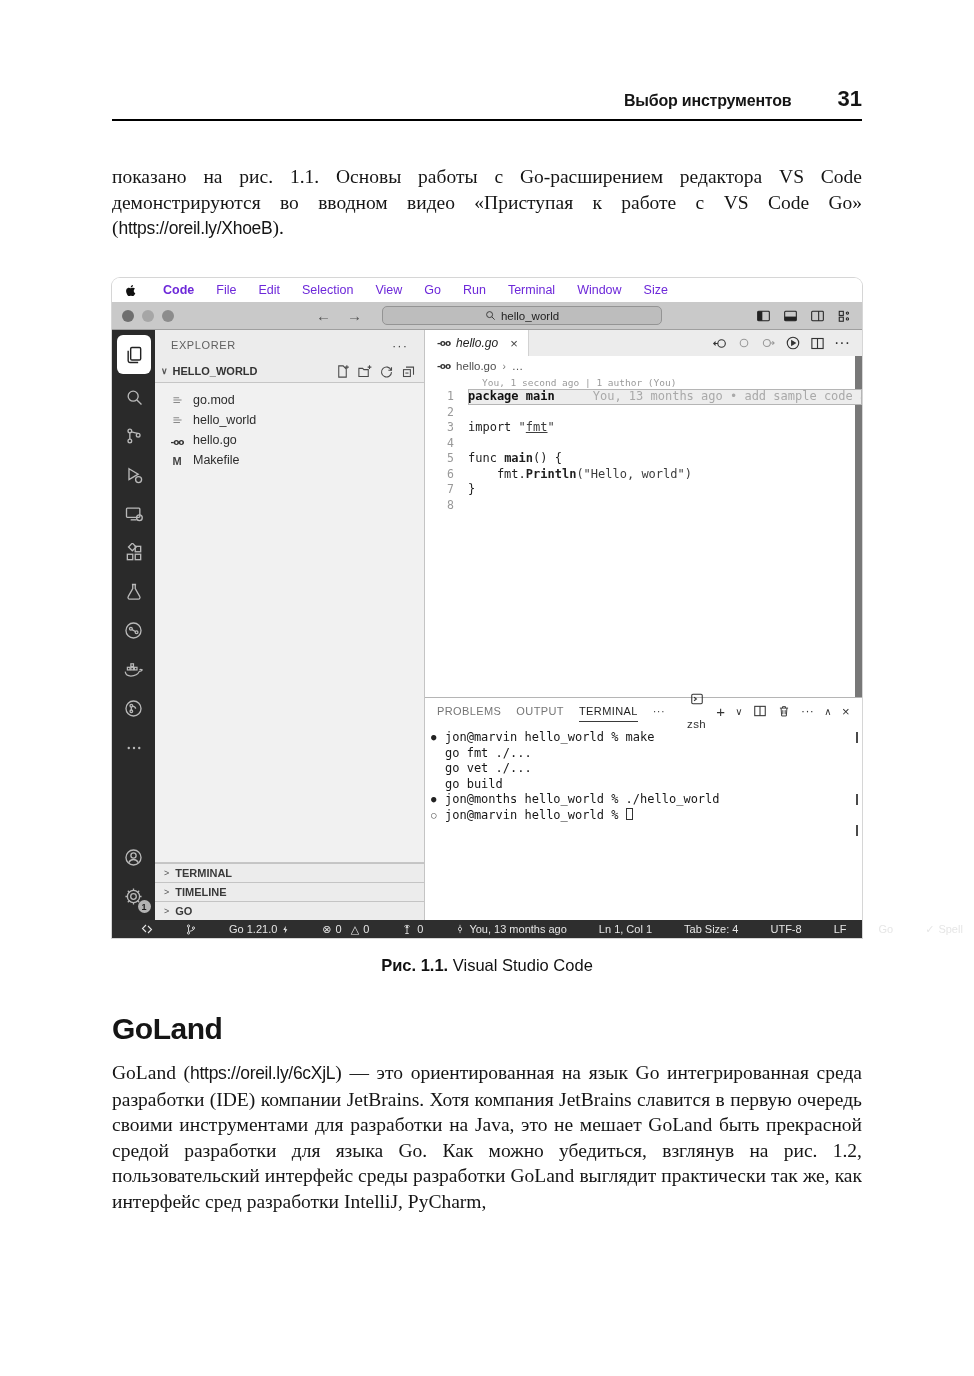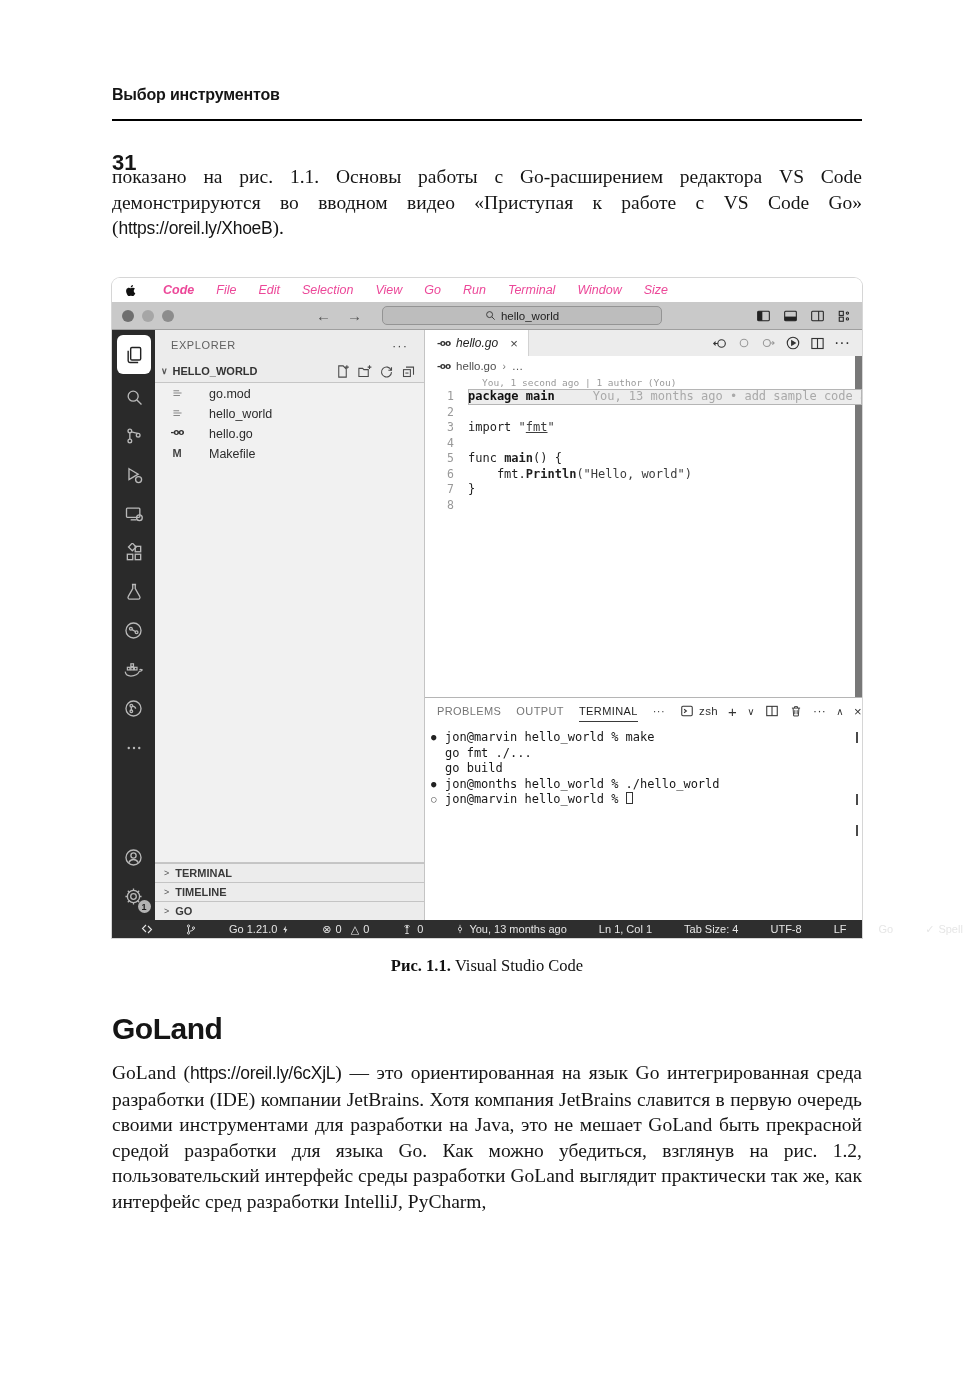--- a/index.html
+++ b/index.html
@@ -1,48 +1,48 @@
 <!DOCTYPE html>
 <html><head>
 <meta charset="utf-8">
 <style>
   * { margin:0; padding:0; box-sizing:border-box; }
   html,body { background:#e8e8e8; }
   .page {
     position:relative; width:974px; height:1376px; background:#ffffff;
     font-family:"Liberation Serif", serif; color:#151515; margin:0 auto; overflow:hidden;
   }
-  .abs { position:absolute;flex-direction:column; }
+  .abs { position:absolute; }
 
   
   .running-header { left:112px; width:750px; top:86px; display:flex; justify-content:flex-end; align-items:baseline; gap:46px;
     font-family:"Liberation Sans", sans-serif; }
   .running-title { font-size:16px; font-weight:bold; letter-spacing:-0.2px; }
   .page-number { font-size:22px; font-weight:bold; }
   .head-rule { left:112px; width:750px; top:119px; height:2px; background:#000; }
 
   .body-text { left:112px; width:750px; font-size:19.5px; line-height:25.5px; text-align:justify; }
   .intro-para { top:164px; }
   .goland-para { top:1060px; }
   .url-text { font-family:"Liberation Sans", sans-serif; font-size:17.5px; letter-spacing:-0.3px; }
 
   .figure-caption { left:112px; width:750px; top:956px; text-align:center;
-    font-family:Liberation Serif, serif; font-size:16.5px; color:#111; }
+    font-family:Liberation Sans, sans-serif; font-size:16.5px; color:#111; }
   .figure-caption .cap-label { font-weight:bold; }
   .section-heading { left:112px; top:1012px; font-family:"Liberation Sans", sans-serif;
     font-weight:bold; font-size:30px; letter-spacing:-0.5px; }
 
   
   .vscode { left:112px; top:278px; width:750px; height:660px;
     font-family:"Liberation Sans", sans-serif; display:flex; flex-direction:column;
     border-radius:8px 8px 0 0; box-shadow:0 0 0 1px #d6d6d6; background:#fff; }
   .vscode svg { display:block; }
 
   .menubar { height:24px; background:#fff; display:flex; align-items:center; gap:0;
-    padding-left:12px; font-size:12.5px; color:#ec4899; border-radius:8px 8px 0 0;font-style:italic; }
+    padding-left:12px; font-size:12.5px; color:#6d28d9; border-radius:8px 8px 0 0; }
   .menubar .apple { margin-right:14px; }
   .mitem { padding:0 11px; }
   .mitem.b { font-weight:bold; }
 
   .titlebar { height:28px; background:#c9c9c9; border-bottom:1px solid #9f9f9f;
     display:flex; align-items:center; padding:0 10px; }
   .lights { display:flex; gap:8px; margin-right:142px; }
   .light { width:12px; height:12px; border-radius:50%; }
   .l1 { background:#6f6f6f; } .l2 { background:#a6a6a6; } .l3 { background:#8c8c8c; }
   .navarrows { display:flex; gap:16px; color:#555; font-size:15px; margin-right:20px; }
@@ -67,21 +67,21 @@
   .sidebar { width:270px; background:#ececec; border-right:1px solid #c4c4c4;
     display:flex; flex-direction:column; color:#383838; }
   .explorer-header { height:30px; display:flex; align-items:center; padding:0 16px;
     font-size:11px; letter-spacing:0.6px; color:#5f5f5f; }
   .explorer-header .dots { margin-left:auto; font-size:13px; color:#444; letter-spacing:1px; }
   .folder-header { height:22px; display:flex; align-items:center; gap:5px; padding:0 8px 0 6px;
     font-size:11px; font-weight:bold; color:#333; }
   .folder-header .chev { font-size:9px; color:#555; }
   .fh-icons { margin-left:auto; display:flex; gap:7px; color:#4a4a4a; }
   .files-panel { flex:1; background:#f1f1f1; border-top:1px solid #c6c6c6; border-bottom:1px solid #c6c6c6; padding-top:4px; }
-  .frow { height:20px; display:flex; align-items:flex-start; gap:24px; padding-left:14px; font-size:12.5px; color:#2c2c2c; }
+  .frow { height:20px; display:flex; align-items:flex-end; gap:8px; padding-left:14px; font-size:12.5px; color:#2c2c2c; }
   .ficon { width:16px; display:flex; justify-content:center; color:#777; }
   .goico { font-weight:800; font-size:9px; letter-spacing:-1px; color:#333; font-family:"DejaVu Sans", sans-serif; }
   .mico { font-weight:bold; font-size:11px; color:#444; }
   .side-section { height:19px; border-top:1px solid #c4c4c4; display:flex; align-items:center;
     gap:6px; padding-left:9px; font-size:11px; font-weight:bold; color:#3a3a3a; }
   .side-section .chev { font-size:9px; font-weight:normal; color:#555; }
 
   
   .editor-col { flex:1; min-width:0; display:flex; flex-direction:column; background:#fff; position:relative; }
   .tabbar { height:26px; background:#ececec; display:flex; align-items:stretch; }
@@ -110,21 +110,21 @@
   .ed-spacer { flex:1; }
   .scroll-strip { position:absolute; right:0; top:26px; width:7px; height:341px; background:#787878; }
 
   
   .terminal { height:223px; border-top:1px solid #b5b5b5; display:flex; flex-direction:column; }
   .t-header { height:26px; display:flex; align-items:center; gap:15px; padding:0 12px; font-size:11px;
     letter-spacing:0.4px; color:#757575; }
   .t-tab { padding:4px 0; }
   .t-tab.active { color:#1f1f1f; border-bottom:1px solid #3a3a3a; }
   .t-right { margin-left:auto; display:flex; align-items:center; gap:10px; color:#333; font-size:12px; }
-  .t-shell { display:flex; align-items:center; gap:5px; font-size:11.5px; }
+  .t-shell { display:flex; align-items:center; gap:12px; font-size:11.5px;flex-direction:column; }
   .t-body { flex:1; position:relative; padding:6px 14px 0 6px; font-family:"DejaVu Sans Mono", monospace;
     font-size:12px; line-height:15.5px; color:#161616; }
   .trow { display:flex; }
   .tmark { width:14px; flex:none; font-size:9px; line-height:15.5px; text-align:left; color:#222; }
   .tmark.open { color:#555; }
   .ttext { white-space:pre; }
   .cursor-box { display:inline-block; width:7px; height:12px; border:1px solid #333; vertical-align:-2px; }
   .t-deco { position:absolute; right:4px; width:2.5px; height:11px; background:#4a4a4a; }
 
   
@@ -519,20 +519,24 @@
             <span class="t-deco" style="top:8px;"></span>
             <span class="t-deco" style="top:70px;"></span>
             <span class="t-deco" style="top:101px;"></span>
           <div class="trow">
                 <span class="tmark">●</span>
                 <span class="ttext">jon@marvin hello_world % make</span>
               </div>
               <div class="trow">
                 <span class="tmark"></span>
                 <span class="ttext">go fmt ./...</span>
+              </div>
+              <div class="trow">
+                <span class="tmark"></span>
+                <span class="ttext">go vet ./...</span>
               </div>
               <div class="trow">
                 <span class="tmark"></span>
                 <span class="ttext">go build</span>
               </div>
               <div class="trow">
                 <span class="tmark">●</span>
                 <span class="ttext">jon@months hello_world % ./hello_world</span>
               </div>
               <div class="trow">

